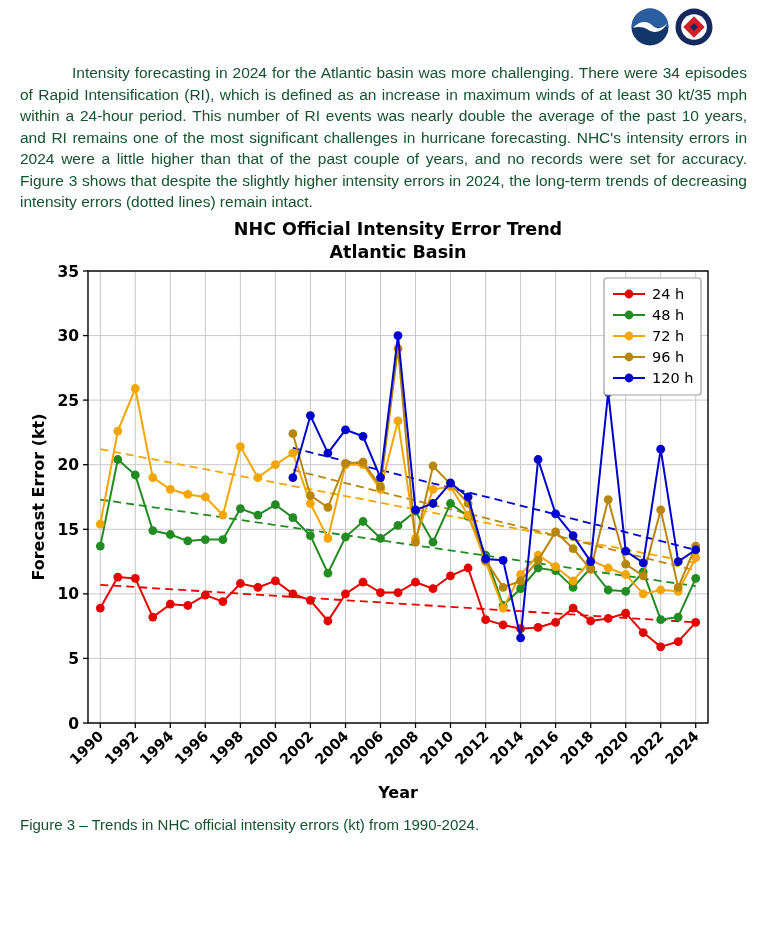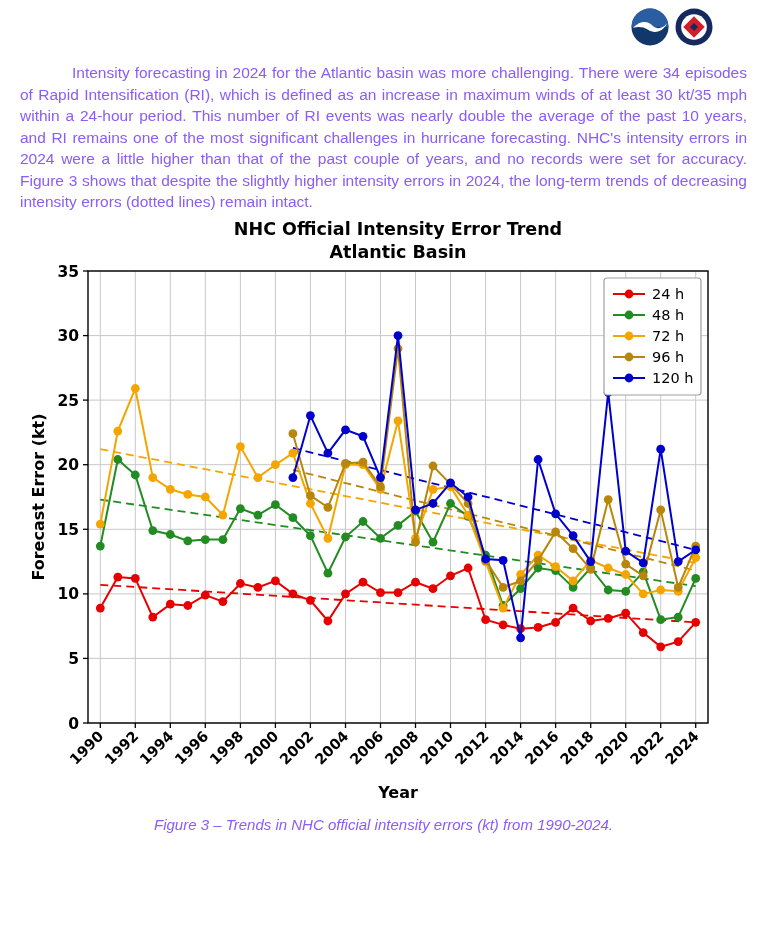--- a/index.html
+++ b/index.html
@@ -3,21 +3,21 @@
 <meta charset="utf-8">
 <style>
   * { box-sizing: border-box; }
   html, body { margin: 0; padding: 0; background: #ffffff; }
   .page {
     position: relative;
     width: 767px;
     height: 946px;
     background: #ffffff;
     font-family: "Liberation Sans", sans-serif;
-    color: #8b5cf6;
+    color: #14532d;
     padding: 8px 20px;
     overflow: hidden;
   }
   .logos {
     position: absolute;
     top: 8px;
     right: 54px;
     display: flex;
     gap: 6px;
   }
@@ -27,22 +27,21 @@
     margin: 54px 0 0 0;
     font-size: 15.5px;
     line-height: 21.5px;
     text-align: justify;
     text-indent: 52px;
   }
   .chart-wrap { }
   .chart-wrap svg { display: block; margin-left: 8px; }
   .caption {
     margin: 8px 0 0 0;
-    text-align: center;
-    font-style: italic;
+    text-align: left;
     font-size: 15px;
   }
 </style>
 </head>
 <body>
 
 <div class="page">
 
   <div class="logos">
     <span class="logo">

